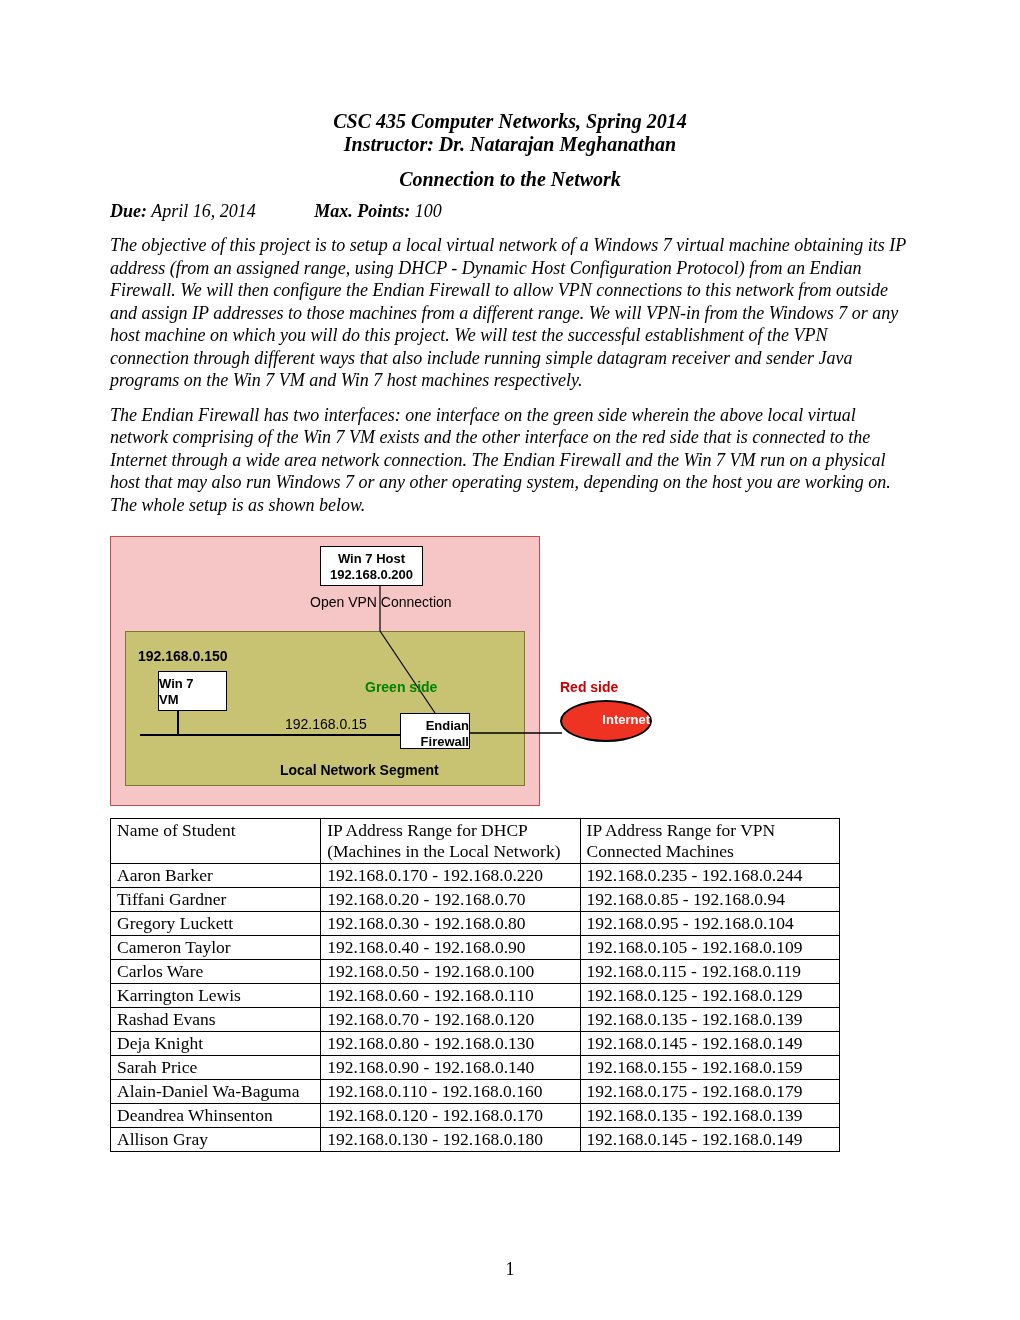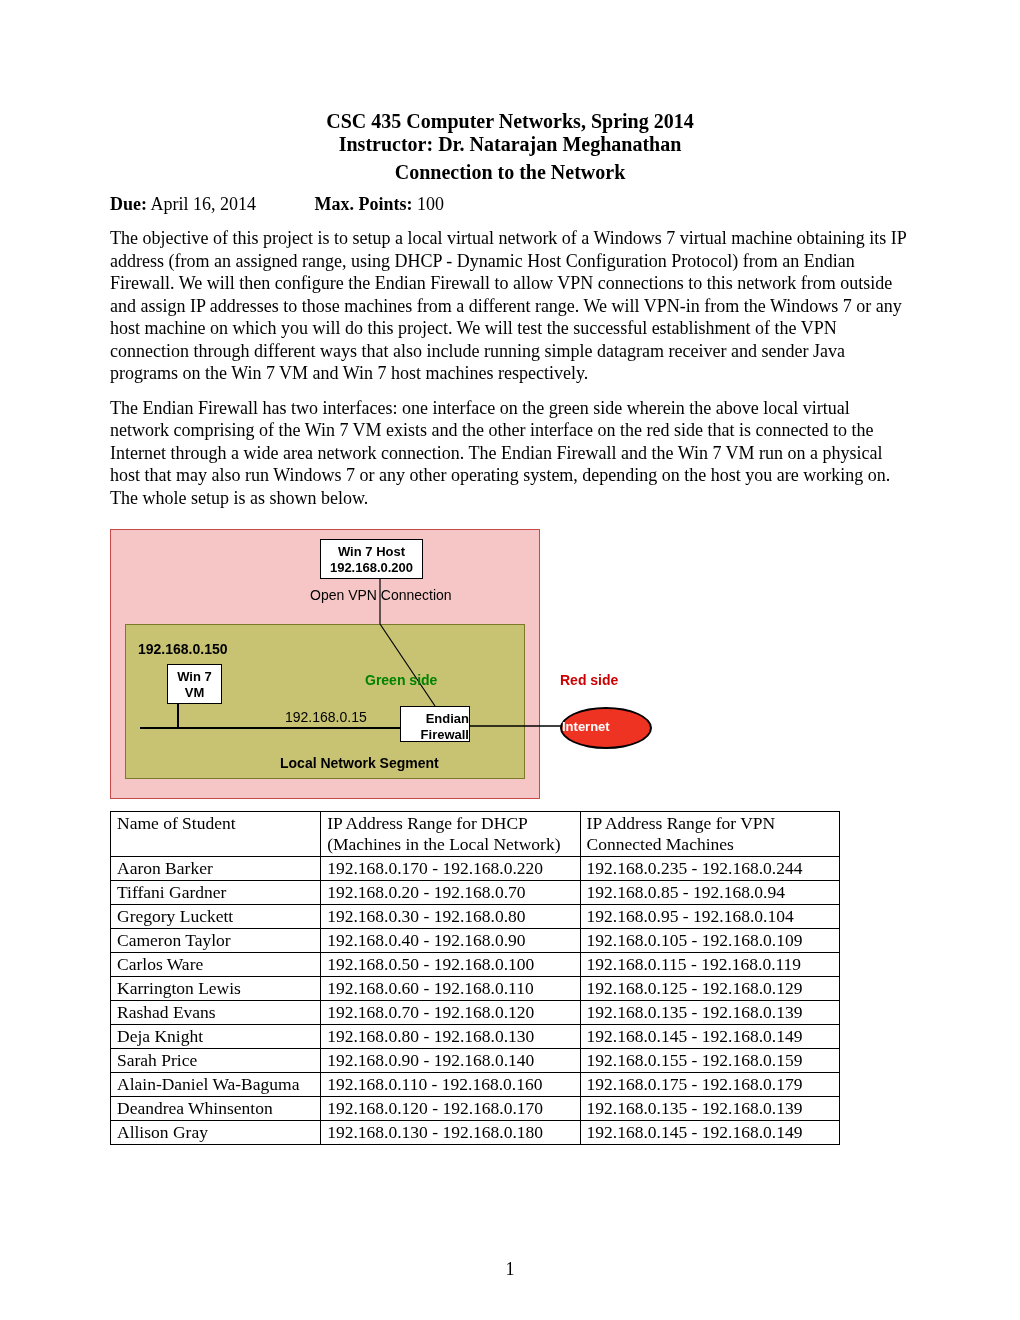--- a/index.html
+++ b/index.html
@@ -10,31 +10,31 @@
   }
   .page {
     width: 1020px;
     min-height: 1320px;
     padding: 110px 110px 40px 110px;
     box-sizing: border-box;
     position: relative;
   }
   .center { text-align: center; }
   .bold { font-weight: bold; }
-  h1, h2, h3, p { margin: 0; }
+  h1, h2, h3, p { margin: 0; font-style: italic; }
   .course-line, .instructor-line {
     font-size: 20px;
     font-weight: bold;
   }
   .lab-title, .lab-subtitle {
     font-size: 20px;
     font-weight: bold;
     margin-top: 10px;
   }
-  .lab-subtitle { margin-top: 5px; }
+  .lab-subtitle { margin-top: 12px; }
   .meta-line {
     margin-top: 10px;
     font-size: 18px;
   }
   .para {
     margin-top: 12px;
     font-size: 18px;
     line-height: 1.25;
     text-align: left;
   }
@@ -117,30 +117,30 @@
   .vpn-label {
     position: absolute;
     left: 200px;
     top: 58px;
     font-family: Arial, sans-serif;
     font-size: 14px;
     color: #000;
   }
   .vmbox {
     position: absolute;
-    left: 57px;
+    left: 48px;
     top: 135px;
-    width: 55px;
+    width: 69px;
     height: 40px;
     background: #fff;
     border: 1.5px solid #000;
     font-family: Arial, sans-serif;
     font-weight: bold;
     font-size: 13px;
-    text-align: center;
+    text-align: left;
     box-sizing: border-box;
     padding-top: 4px;
     line-height: 1.2;
   }
   .vm-ip {
     position: absolute;
     left: 28px;
     top: 112px;
     font-family: Arial, sans-serif;
     font-weight: bold;
@@ -194,31 +194,31 @@
     left: 170px;
     top: 226px;
     font-family: Arial, sans-serif;
     font-weight: bold;
     font-size: 14px;
     color: #000;
   }
   .internet {
     position: absolute;
     left: 450px;
-    top: 178px;
+    top: 164px;
     width: 88px;
     height: 38px;
     background: #ee3322;
     border: 2px solid #000;
     border-radius: 50%;
     font-family: Arial, sans-serif;
     font-weight: bold;
     font-size: 13px;
     color: #fff;
-    text-align: left;
+    text-align: right;
     line-height: 36px;
   }
   .diag-svg {
     position: absolute;
     left: 0;
     top: 0;
   }
 </style>
 </head>
 <body>

